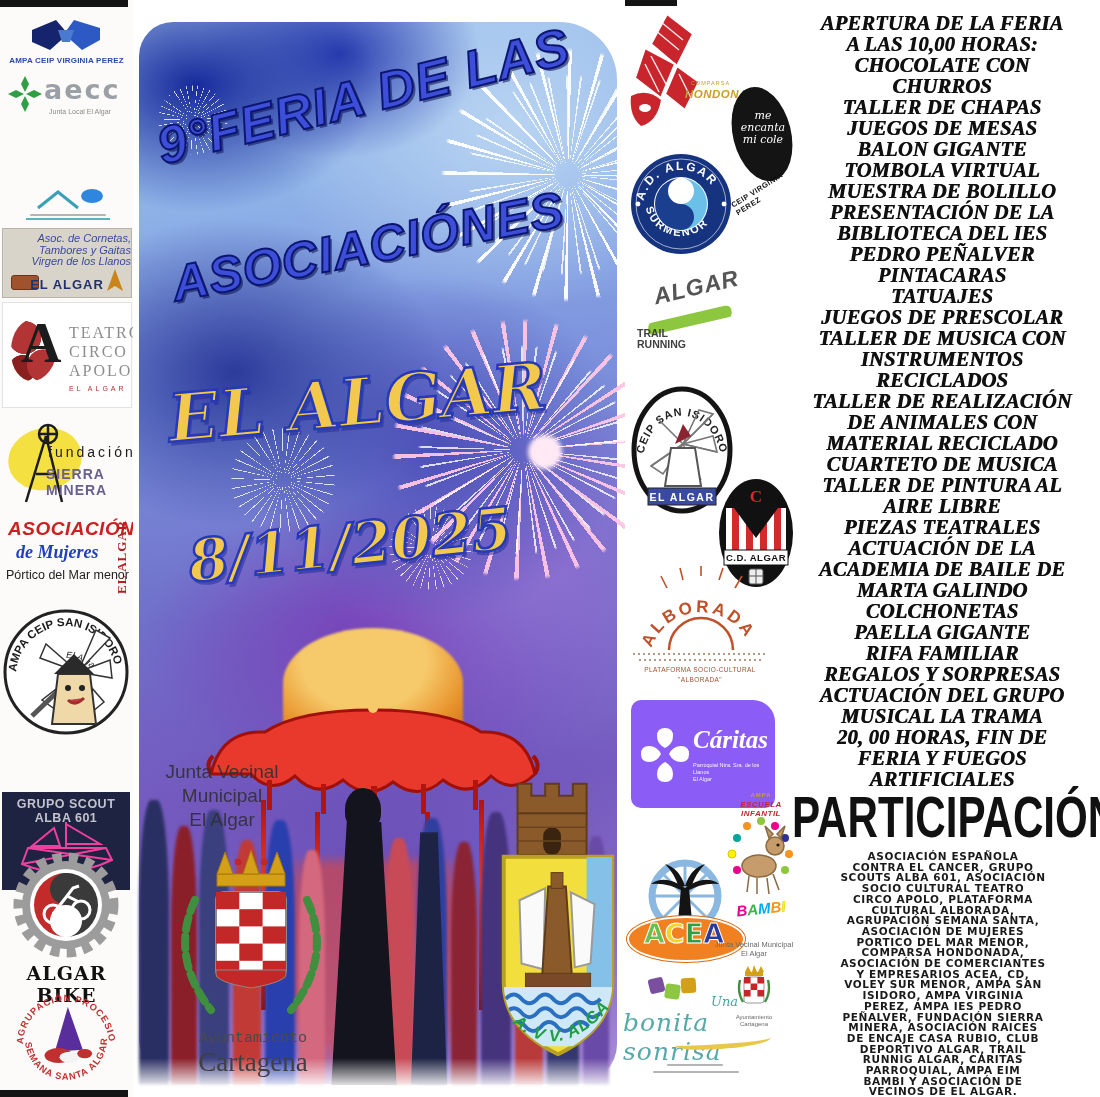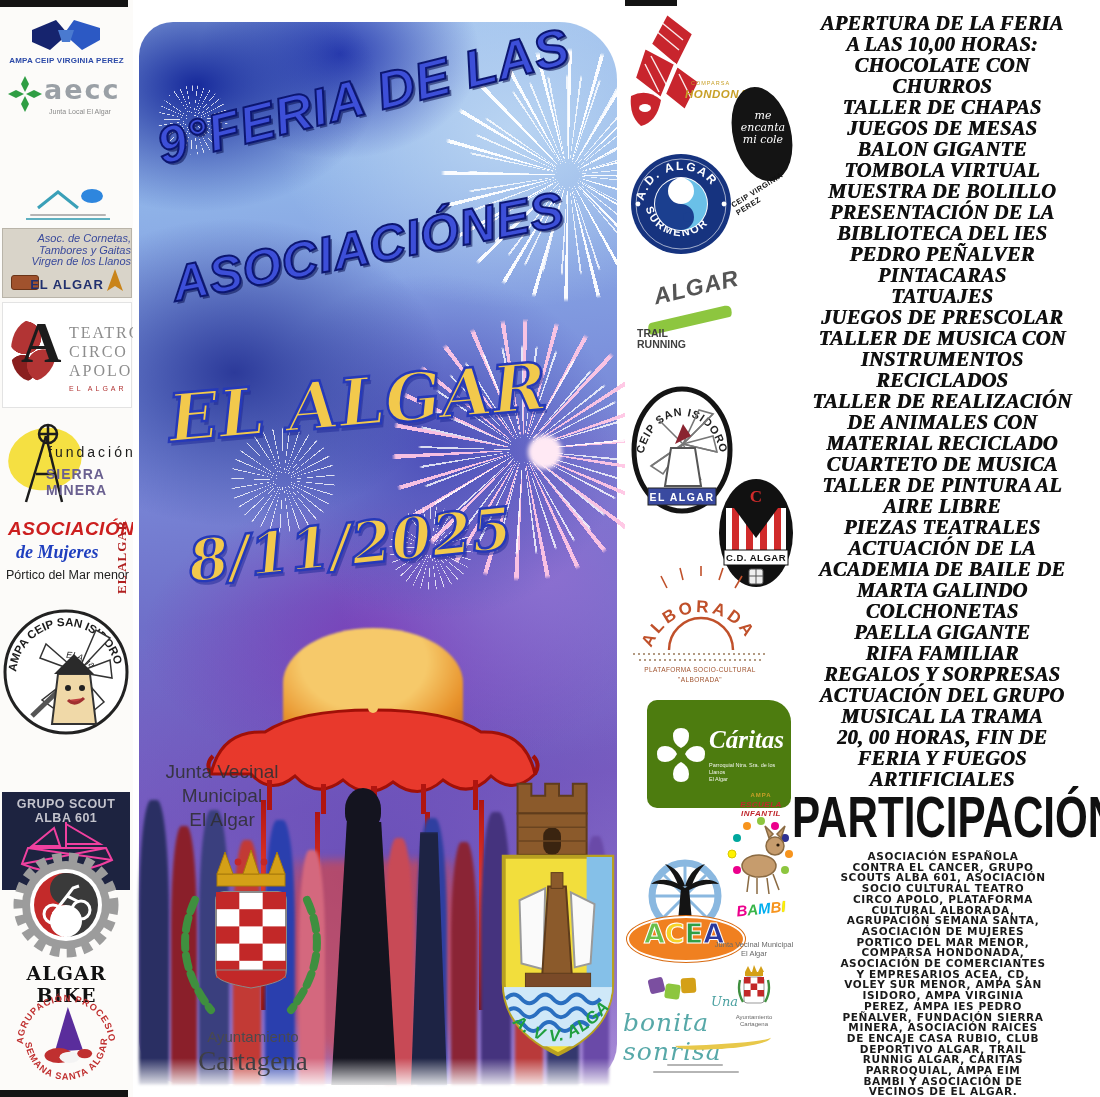--- a/index.html
+++ b/index.html
@@ -73,34 +73,34 @@
   .fw-core{position:absolute;border-radius:50%;filter:blur(2px);}
 
   .title-blue{font-weight:900;font-style:italic;color:#3d4fd8;letter-spacing:1px;white-space:nowrap;
       -webkit-text-stroke:2px #0c1670;text-shadow:2px 3px 0 rgba(10,16,80,.55);}
   .title-yellow{font-family:"DejaVu Serif",serif;font-weight:bold;font-style:italic;color:#f2c94c;white-space:nowrap;
       -webkit-text-stroke:2.5px #2639b8;text-shadow:2px 4px 0 rgba(30,40,150,.5);}
 
   .pole{position:absolute;width:5px;background:linear-gradient(#b01510,#e8392c 40%,#8a0f0a);filter:blur(.4px);}
   .crowd{position:absolute;border-radius:40% 40% 0 0;filter:blur(1.6px);}
   .junta-label{color:#2f2f33;font-size:19px;line-height:24px;text-align:center;white-space:pre-line;opacity:.88;}
-  .ayto-1{color:#4a4a4e;font-size:15px;}
+  .ayto-1{color:#4a4a4e;font-size:15px;font-family:Liberation Mono, monospace;}
   .ayto-2{color:#3f3f44;font-size:27px;font-family:"Liberation Serif",serif;}
 
   
   #right-rail{left:625px;top:0;width:175px;height:1097px;background:#fff;}
   .hond-1{color:#c8a028;font-size:5.5px;letter-spacing:1px;}
   .hond-2{color:#c8a028;font-weight:bold;font-style:italic;font-size:11.5px;letter-spacing:.5px;}
   .cole-script{color:#fff;font-family:"DejaVu Serif",serif;font-style:italic;font-size:11px;line-height:12px;text-align:center;white-space:pre-line;}
   .cole-arc{color:#111;font-weight:900;font-size:7.5px;letter-spacing:.5px;}
   .trail-algar{color:#555;font-weight:900;font-style:italic;font-size:23px;letter-spacing:1px;}
   .trail-swoosh{width:86px;height:12px;background:#8dc63f;transform:rotate(-13deg) skewX(-18deg);border-radius:3px 8px 2px 6px;}
   .trail-sub{color:#3f3f3f;font-weight:900;font-size:10.5px;line-height:11px;white-space:pre-line;}
   .alb-sub{color:#a0522d;font-size:6.5px;text-align:center;letter-spacing:.4px;}
-  #caritas-box{background:#4d7c0f;border-radius:10px 22px 10px 10px;margin-left:16px;}
+  #caritas-box{background:#8b5cf6;border-radius:10px 22px 10px 10px;}
   .caritas-word{color:#fff;font-family:"Liberation Serif",serif;font-style:italic;font-weight:bold;font-size:25px;}
   .caritas-sub{color:#fff;font-size:5.5px;line-height:7px;white-space:pre-line;opacity:.92;}
   .acea-letter{font-weight:900;font-size:27px;-webkit-text-stroke:1px #fff;font-family:"DejaVu Sans",sans-serif;}
   .bambi-top1{color:#c8a028;font-weight:bold;font-size:6px;letter-spacing:1px;text-align:center;}
   .bambi-top2{color:#c0282d;font-weight:bold;font-style:italic;font-size:8px;text-align:center;letter-spacing:.5px;}
   .bambi-letter{font-weight:900;font-size:15px;font-style:italic;}
   .junta-small{color:#6a6a6a;font-size:7.5px;line-height:9px;text-align:center;white-space:pre-line;}
   .ayto-small{color:#6a6a6a;font-size:6px;line-height:7px;text-align:center;white-space:pre-line;}
   .sonrisa-pre{color:#4aa0a0;font-family:"DejaVu Serif",serif;font-style:italic;font-size:13px;}
   .sonrisa-main{color:#3a9a9a;font-family:"DejaVu Serif",serif;font-style:italic;font-size:25px;letter-spacing:1px;opacity:.85;}

